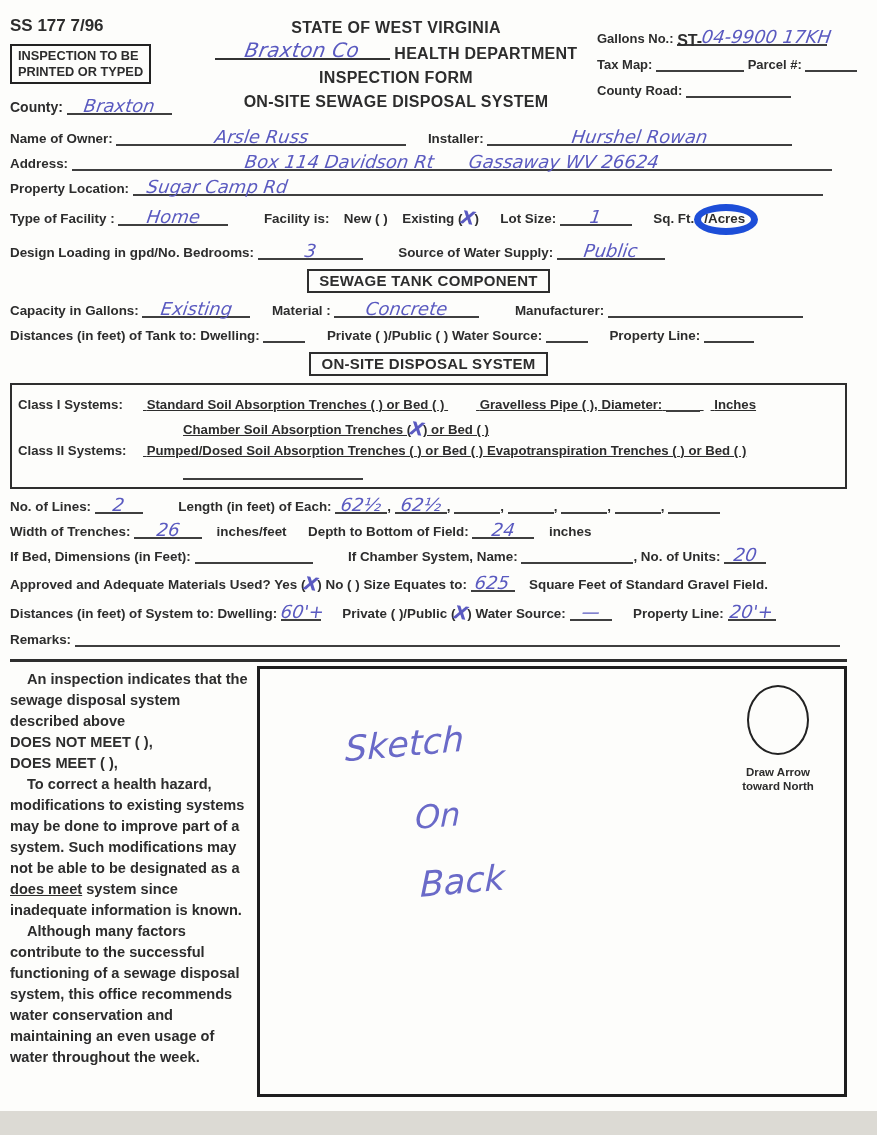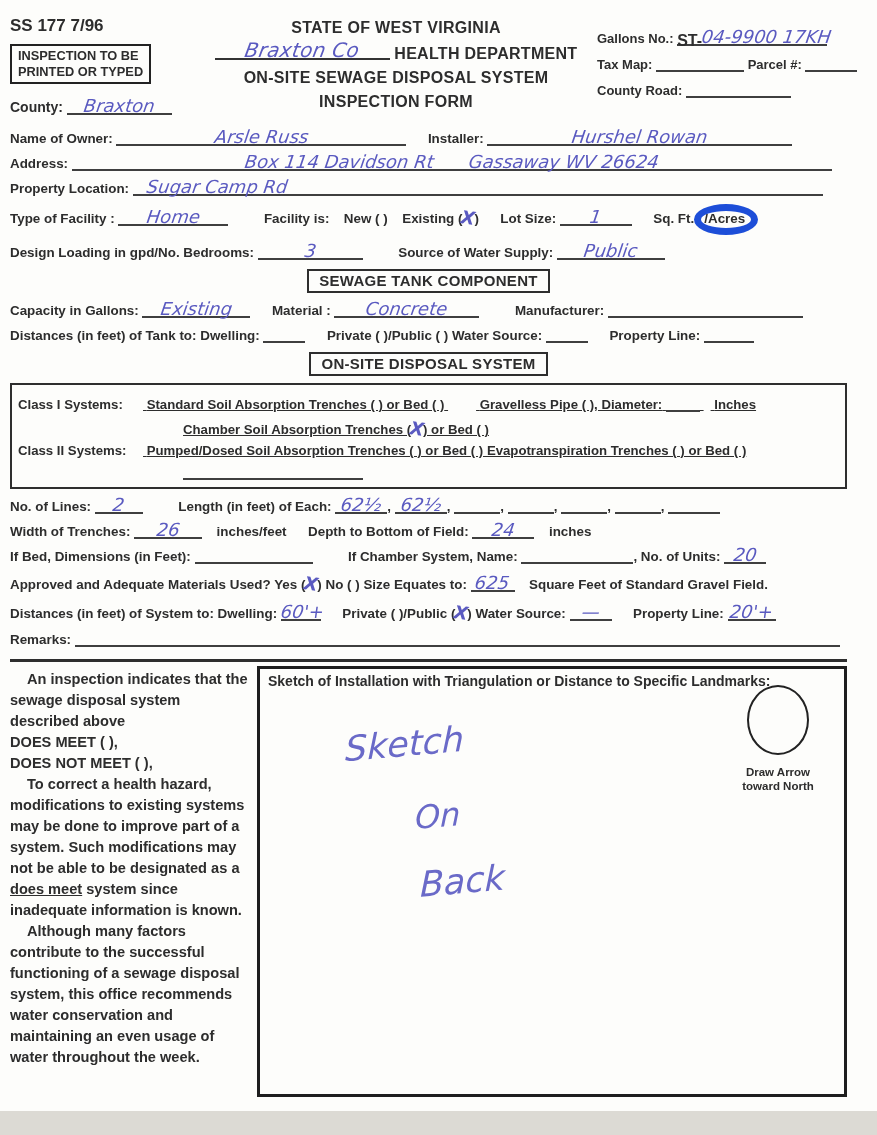--- a/index.html
+++ b/index.html
@@ -89,22 +89,22 @@
       </div>
     </div>
 
     <div class="title-block">
       <div>STATE OF WEST VIRGINIA</div>
       <div>
         <span class="dept-underline">
           <span class="hw">Braxton Co</span>
         </span><span> HEALTH DEPARTMENT</span>
       </div>
+      <div>INSPECTION FORM</div>
       <div>ON-SITE SEWAGE DISPOSAL SYSTEM</div>
-      <div>INSPECTION FORM</div>
     </div>
 
     <div class="permit-block">
       <div>
         <span>Gallons No.:</span>
         <span class="fill" style="width:150px; text-align:left;">
           <span class="permit-prefix">ST-</span><span class="hw hw-big">04-9900 17KH</span>
         </span>
       </div>
       <div>
@@ -312,28 +312,27 @@
   <div class="row">
     <span>Remarks:</span>
     <span class="fill" style="width:765px;"></span>
   </div>
 
   <div class="divider"></div>
 
   <div class="bottom">
     <div class="statement">
       <p>An inspection indicates that the sewage disposal system described above</p>
+      <div>DOES NOT MEET (  ),</div>
       <div>DOES MEET (  ),</div>
-      <div>DOES NOT MEET (  ),</div>
       <p><span>To correct a health hazard, modifications to existing systems may be done to improve part of a system. Such modifications may not be able to be designated as a </span><span class="u">does meet</span><span> system since inadequate information is known.</span></p>
       <p>Although many factors contribute to the successful functioning of a sewage disposal system, this office recommends water conservation and maintaining an even usage of water throughout the week.</p>
     </div>
 
     <div class="sketch-box">
-      <div class="sketch-header">Sketch of Installation with Triangulation or Distance to Specific Landmarks:</div>
       <div class="north">
         <div class="north-circle"></div>
         <div class="north-caption">
           <div>Draw Arrow</div>
           <div>toward North</div>
         </div>
       </div>
       <div class="sketch-hw s1">Sketch</div>
       <div class="sketch-hw s2">On</div>
       <div class="sketch-hw s3">Back</div>

